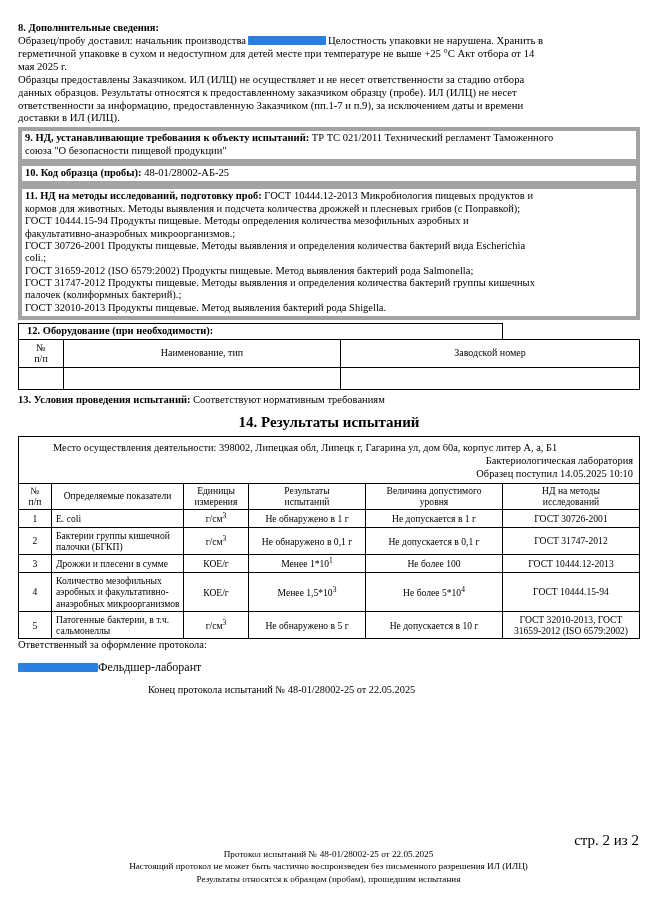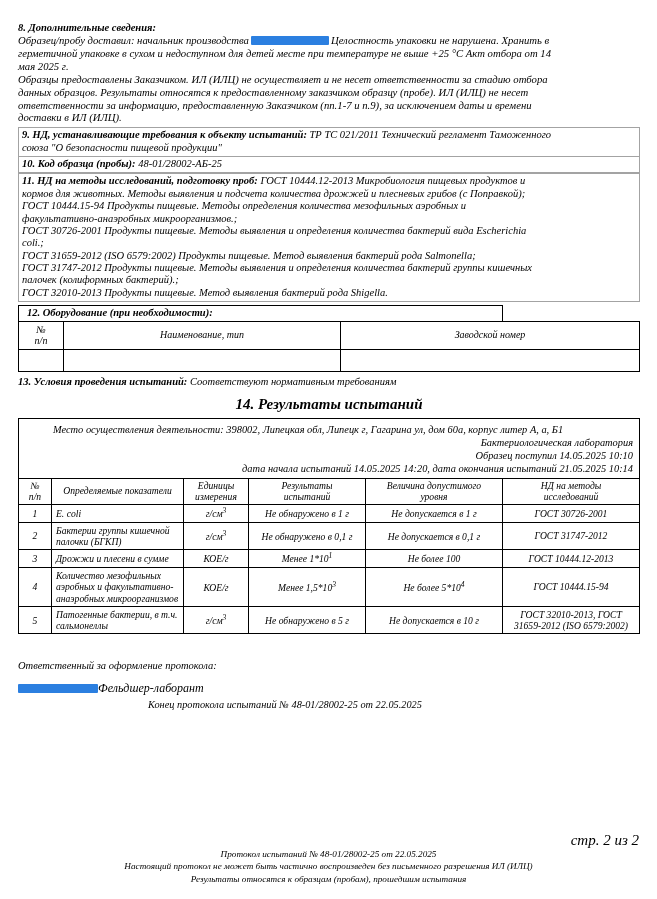--- a/index.html
+++ b/index.html
@@ -15,39 +15,38 @@
     color: #000;
     font-size: 10.5px;
     line-height: 1.18;
   }
   .page {
     position: relative;
     width: 657px;
     height: 899px;
     padding: 0;
     box-sizing: border-box;
-    font-style: italic;
   }
   .content {
     position: absolute;
     left: 18px;
     top: 22px;
     width: 622px;
   }
   .sec-title {
     font-weight: bold;
     font-size: 10.5px;
   }
   .para {
     text-align: justify;
     font-size: 10.7px;
     line-height: 1.2;
   }
   .boxed {
-    border: 1px solid #a3a3a3;
+    border: 4px solid #a3a3a3;
     padding: 1px 3px 2px 3px;
     box-sizing: border-box;
     margin-top: -1px;
   }
   .redacted {
     display: inline-block;
     background: #2b7fe0;
     height: 9px;
     vertical-align: middle;
     border-radius: 1px;
@@ -92,29 +91,28 @@
   table.res th {
     font-weight: normal;
     line-height: 1.1;
   }
   table.res td.left {
     text-align: left;
     padding-left: 4px;
   }
   .sup { vertical-align: super; font-size: 7.5px; }
   .resp {
-    margin-top: 26px;
     font-size: 10.5px;
   }
   .resp-line2 {
     margin-top: 8px;
     font-size: 12px;
   }
   .endline {
-    margin-top: 4px;
+    margin-top: 10px;
     margin-left: 130px;
     font-size: 10.3px;
   }
   .pagenum {
     position: absolute;
     right: 18px;
     top: 832px;
     font-size: 15px;
   }
   .footer {
@@ -207,21 +205,20 @@
 
     <div class="h14">14. Результаты испытаний</div>
 
     <div class="res-header-box">
       <div class="ind">
         <span>Место осуществления деятельности:</span>
         <span>398002, Липецкая обл, Липецк г, Гагарина ул, дом 60а, корпус литер А, а, Б1</span>
       </div>
       <div class="center">Бактериологическая лаборатория</div>
       <div class="center">Образец поступил 14.05.2025 10:10</div>
-      <div class="center">дата начала испытаний 14.05.2025 14:20, дата окончания испытаний 21.05.2025 10:14</div>
     </div>
 
     <table class="res">
       <tbody>
           <tr>
         <th style="width:26px;">
           <div>№</div>
           <div>п/п</div>
         </th>
         <th style="width:125px;">Определяемые показатели</th>

